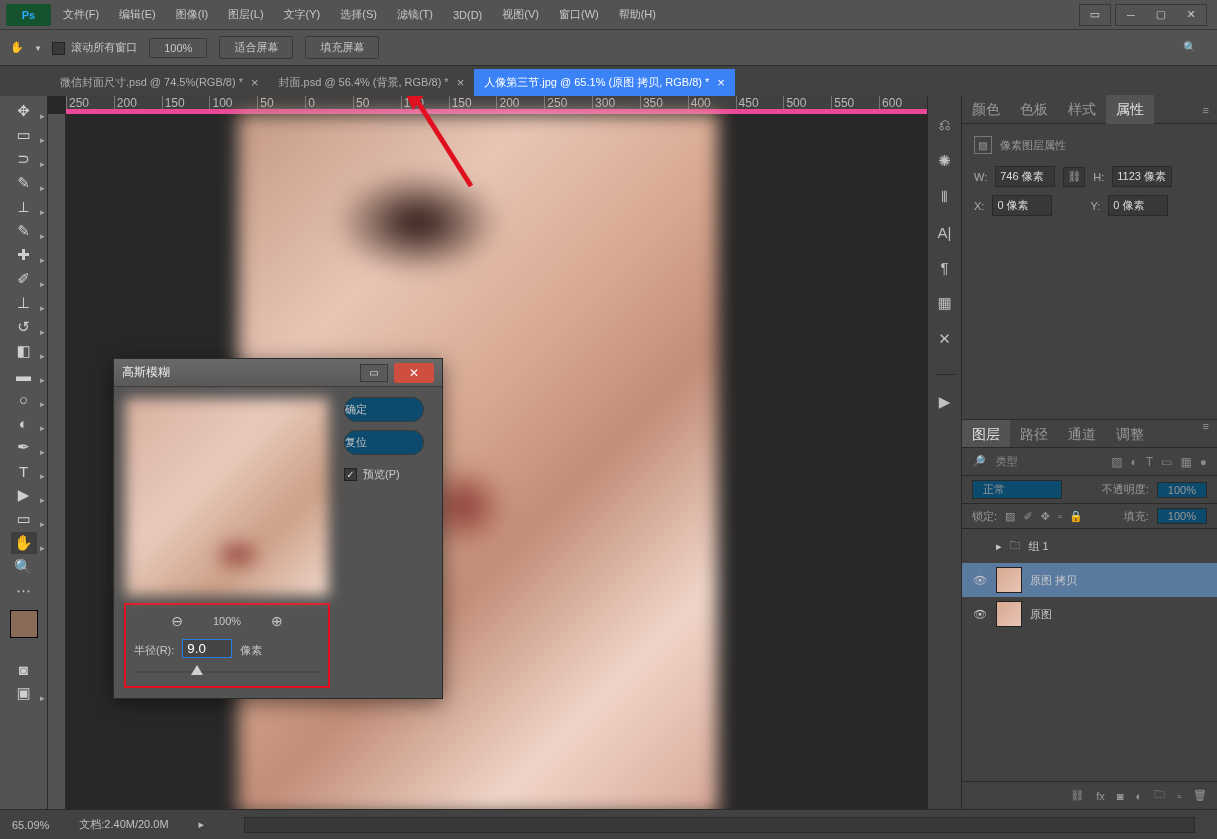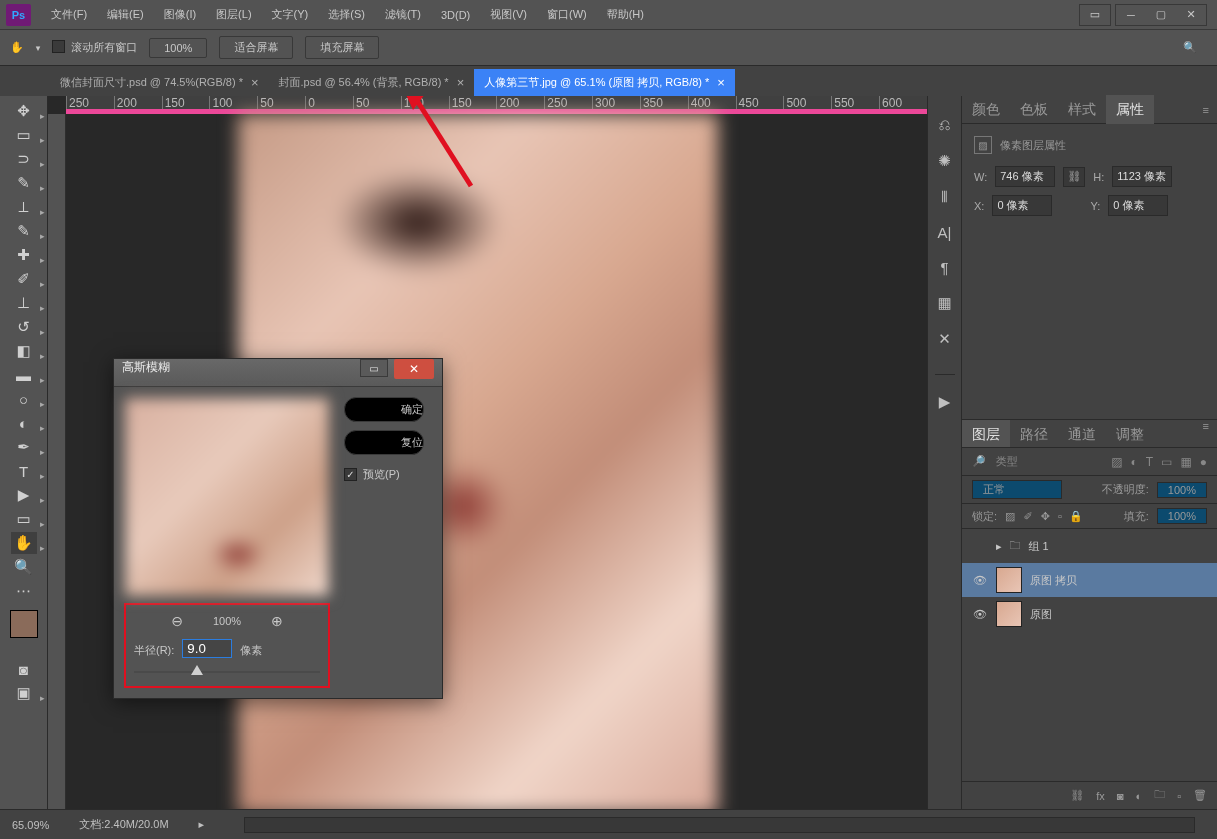--- a/index.html
+++ b/index.html
@@ -1,28 +1,28 @@
 <!DOCTYPE html>
 <html><head>
 <meta charset="utf-8">
 <style>
 * { margin:0; padding:0; box-sizing:border-box; font-family:"Microsoft YaHei",sans-serif; }
 body { background:#535353; color:#c8c8c8; font-size:11px; overflow:hidden; width:1217px; height:839px; position:relative; }
 
 
 .menubar { height:30px; background:#535353; display:flex; align-items:center; padding:0 6px; border-bottom:1px solid #383838; }
-.ps-logo { width:25px; height:22px; background:#701a75; color:#31a8ff; display:flex; align-items:center; justify-content:center; font-weight:bold; font-size:11px; border-radius:2px; margin-right:10px; }
+.ps-logo { width:45px; height:22px; background:#14532d; color:#31a8ff; display:flex; align-items:center; justify-content:center; font-weight:bold; font-size:11px; border-radius:2px; margin-right:2px; }
 .menu-item { padding:4px 10px; cursor:default; }
 .win-controls { margin-left:auto; display:flex; gap:0; }
 .win-btn { width:30px; height:20px; display:flex; align-items:center; justify-content:center; }
 .win-group { border:1px solid #383838; display:flex; margin-right:4px; }
 
 
 .optbar { height:36px; background:#535353; border-bottom:1px solid #2a2a2a; display:flex; align-items:center; padding:0 10px; gap:12px; }
-.opt-check { display:flex; align-items:flex-start; gap:6px; }
+.opt-check { display:flex; align-items:flex-end; gap:6px; }
 .opt-btn { background:#535353; border:1px solid #383838; padding:3px 14px; border-radius:2px; }
 .opt-search { margin-left:auto; margin-right:10px; }
 
 
 .doc-tabs { height:30px; background:#424242; display:flex; align-items:flex-end; padding-left:50px; }
 .doc-tab { padding:6px 10px; background:#424242; color:#b0b0b0; display:flex; align-items:center; gap:8px; font-size:11px; }
 .doc-tab.active { background:#3b82f6; color:#fff; }
 .tab-close { font-size:13px; }
 
 .main { position:absolute; top:96px; left:0; right:0; bottom:30px; display:flex; }
@@ -43,37 +43,37 @@
 .canvas { position:absolute; top:18px; left:190px; width:480px; height:700px; background:linear-gradient(135deg,#c59a85 0%,#e8c5b5 25%,#d8a890 45%,#c28d78 60%,#f0d5c8 80%,#d8a898 100%); filter:blur(9px); }
 .canvas::before { content:""; position:absolute; top:8%; left:20%; width:35%; height:15%; background:radial-gradient(ellipse,#3a2520 10%,transparent 70%); filter:blur(6px); }
 .canvas::after { content:""; position:absolute; top:50%; left:38%; width:18%; height:12%; background:radial-gradient(ellipse,#8a3530,transparent 70%); filter:blur(5px); }
 
 
 .arrow { position:absolute; top:-10px; left:353px; width:90px; height:120px; pointer-events:none; z-index:5;}
 .arrow svg { width:100%; height:100%; }
 
 
 .dialog { position:absolute; top:262px; left:65px; width:330px; background:#535353; border:1px solid #2a2a2a; box-shadow:0 4px 20px rgba(0,0,0,.5); z-index:10; }
-.dlg-title { height:28px; background:linear-gradient(#686868,#5a5a5a); display:flex; align-items:flex-start; padding:0 8px; color:#e8e8e8; font-size:12px; border-bottom:1px solid #3a3a3a; }
+.dlg-title { height:28px; background:linear-gradient(#686868,#5a5a5a); display:flex; align-items:center; padding:0 8px; color:#e8e8e8; font-size:12px; border-bottom:1px solid #3a3a3a; }
 .dlg-title .spacer{flex:1}
 .dlg-winbtn { width:28px; height:18px; background:#5a5a5a; border:1px solid #3a3a3a; margin-left:4px; display:flex; align-items:center; justify-content:center; font-size:10px;}
 .dlg-close { width:40px; height:20px; background:#ce4f40; border-radius:2px; margin-left:6px; display:flex; align-items:center; justify-content:center; color:#fff; }
 .dlg-body { padding:10px; display:flex; gap:14px; }
 .dlg-preview { width:206px; }
 .dlg-img { width:206px; height:200px; background:linear-gradient(135deg,#d8b0a0,#e8cabb 40%,#cda088 70%,#f0d8cc); filter:blur(7px); border:1px solid #2a2a2a; position:relative;}
 .dlg-img::after{content:"";position:absolute;bottom:12%;left:42%;width:26%;height:18%;background:radial-gradient(ellipse,#8a3530,transparent 70%);filter:blur(4px);}
 .dlg-zoom { border:2px solid #e01020; padding:8px; margin-top:6px; }
 .dlg-zoomrow { display:flex; align-items:center; justify-content:center; gap:30px; }
 .zoom-icon{font-size:14px;}
 .dlg-radius { display:flex; align-items:flex-end; gap:8px; margin-top:10px; }
 .rad-input { width:50px; background:#454545; border:1px solid #2b7de0; color:#fff; padding:1px 4px; }
 .dlg-slider { margin-top:8px; height:12px; position:relative; background:linear-gradient(#4a4a4a,#4a4a4a) center/100% 2px no-repeat; }
 .dlg-slider .thumb { position:absolute; left:34%; top:-1px; width:0; height:0; border-left:6px solid transparent; border-right:6px solid transparent; border-bottom:10px solid #d0d0d0; transform:translateX(-50%);}
 .dlg-btns { display:flex; flex-direction:column; gap:8px; width:80px;}
-.dlg-btn { background:#000000; border:1px solid #3a3a3a; border-radius:12px; padding:4px 0; text-align:right; }
+.dlg-btn { background:#0c4a6e; border:1px solid #3a3a3a; border-radius:12px; padding:4px 0; text-align:left; }
 .dlg-check { display:flex; align-items:center; gap:6px; margin-top:4px;}
 .chkbox { width:13px; height:13px; background:#3a3a3a; border:1px solid #222; display:flex; align-items:center; justify-content:center; color:#ddd; font-size:10px;}
 
 
 .right { width:290px; display:flex; background:#424242; }
 .iconstrip { width:34px; background:#424242; border-left:1px solid #2a2a2a; display:flex; flex-direction:column; align-items:center; padding-top:20px; gap:18px; font-size:15px; color:#c0c0c0;}
 .panels { flex:1; background:#424242; display:flex; flex-direction:column; border-left:1px solid #2a2a2a; }
 .prop-tabs { height:28px; display:flex; border-bottom:1px solid #2a2a2a; align-items:center; }
 .ptab { padding:6px 10px; font-size:14px; color:#999; }
 .ptab.active { background:#535353; color:#e0e0e0; }

